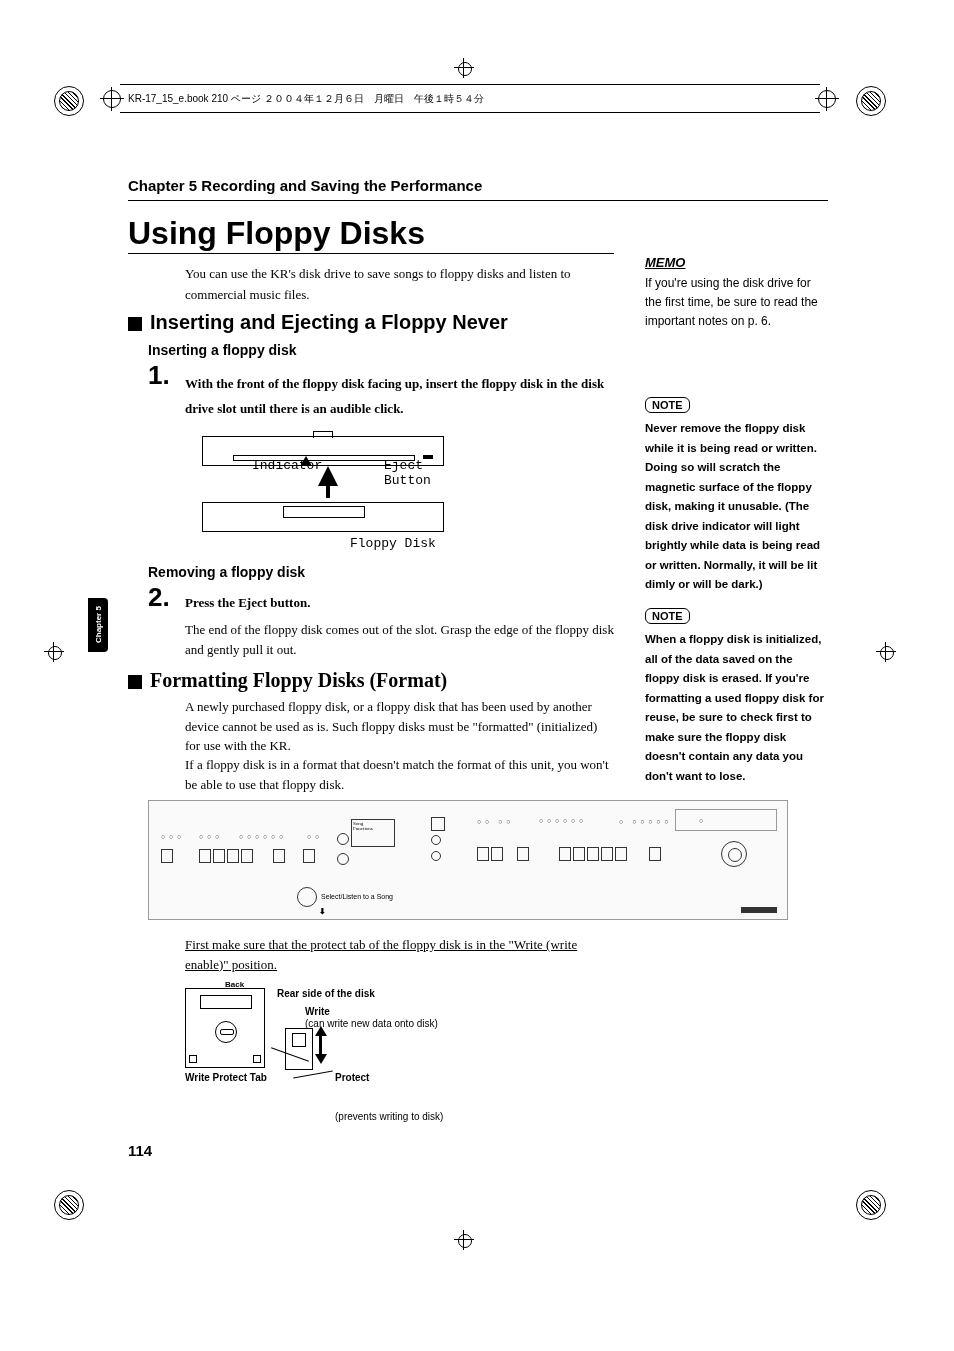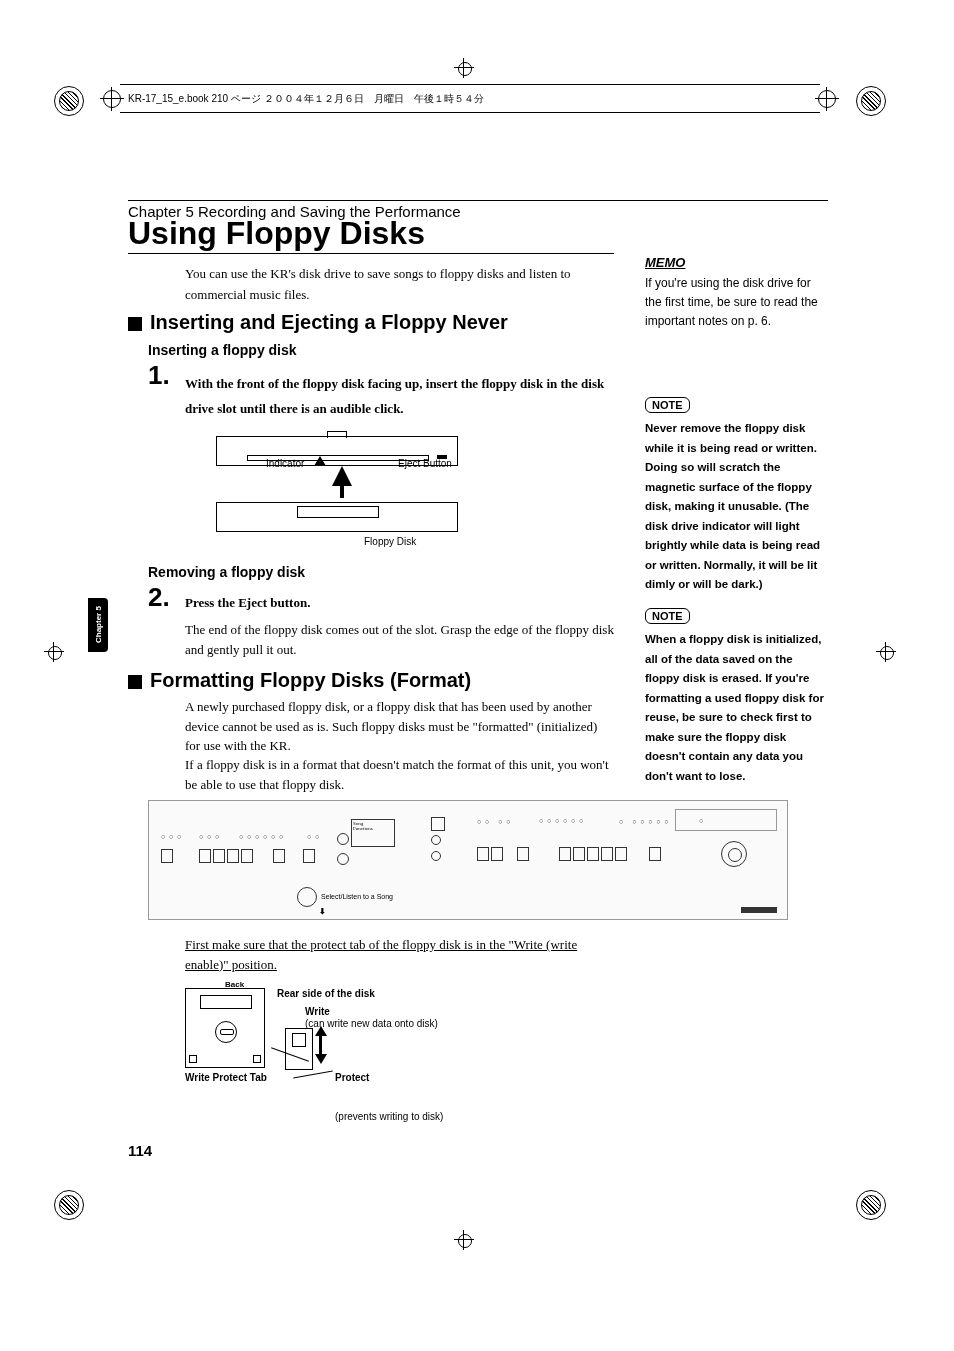--- a/index.html
+++ b/index.html
@@ -17,23 +17,22 @@
     left: 128px;
     top: 92px;
     font-family: Arial, Helvetica, sans-serif;
     font-size: 10px;
   }
   .chapter-heading {
     position: absolute;
     left: 128px;
     top: 177px;
     font-family: Arial, Helvetica, sans-serif;
-    font-weight: normal;
+    font-weight: bold;
     font-size: 15px;
-    margin-top: 26px;
   }
   .chapter-rule {
     position: absolute;
     left: 128px;
     top: 200px;
     width: 700px;
     border-top: 1px solid #000;
   }
   .main-title {
     position: absolute;
@@ -95,26 +94,26 @@
     position: absolute;
     left: 185px;
     top: 372px;
     width: 430px;
     font-size: 13px;
     font-weight: bold;
     line-height: 1.9;
   }
   .fig1 {
     position: absolute;
-    left: 206px;
+    left: 192px;
     top: 426px;
     width: 270px;
     height: 130px;
-    font-family: Liberation Sans, sans-serif;
-    font-size: 10px;
+    font-family: Liberation Mono, monospace;
+    font-size: 13px;
   }
   .fig1 .drive {
     position: absolute;
     left: 10px;
     top: 10px;
     width: 240px;
     height: 28px;
     border: 1.5px solid #000;
   }
   .fig1 .drive::before {
@@ -176,21 +175,21 @@
     left: 185px;
     top: 620px;
     width: 430px;
     font-size: 13px;
     line-height: 1.5;
   }
   .sec2 {
     position: absolute;
     left: 128px;
     top: 669px;
-    font-family: Liberation Sans, sans-serif;
+    font-family: Liberation Serif, serif;
     font-weight: bold;
     font-size: 20px;
   }
   .format-p1 {
     position: absolute;
     left: 185px;
     top: 697px;
     width: 430px;
     font-size: 13px;
     line-height: 1.5;

